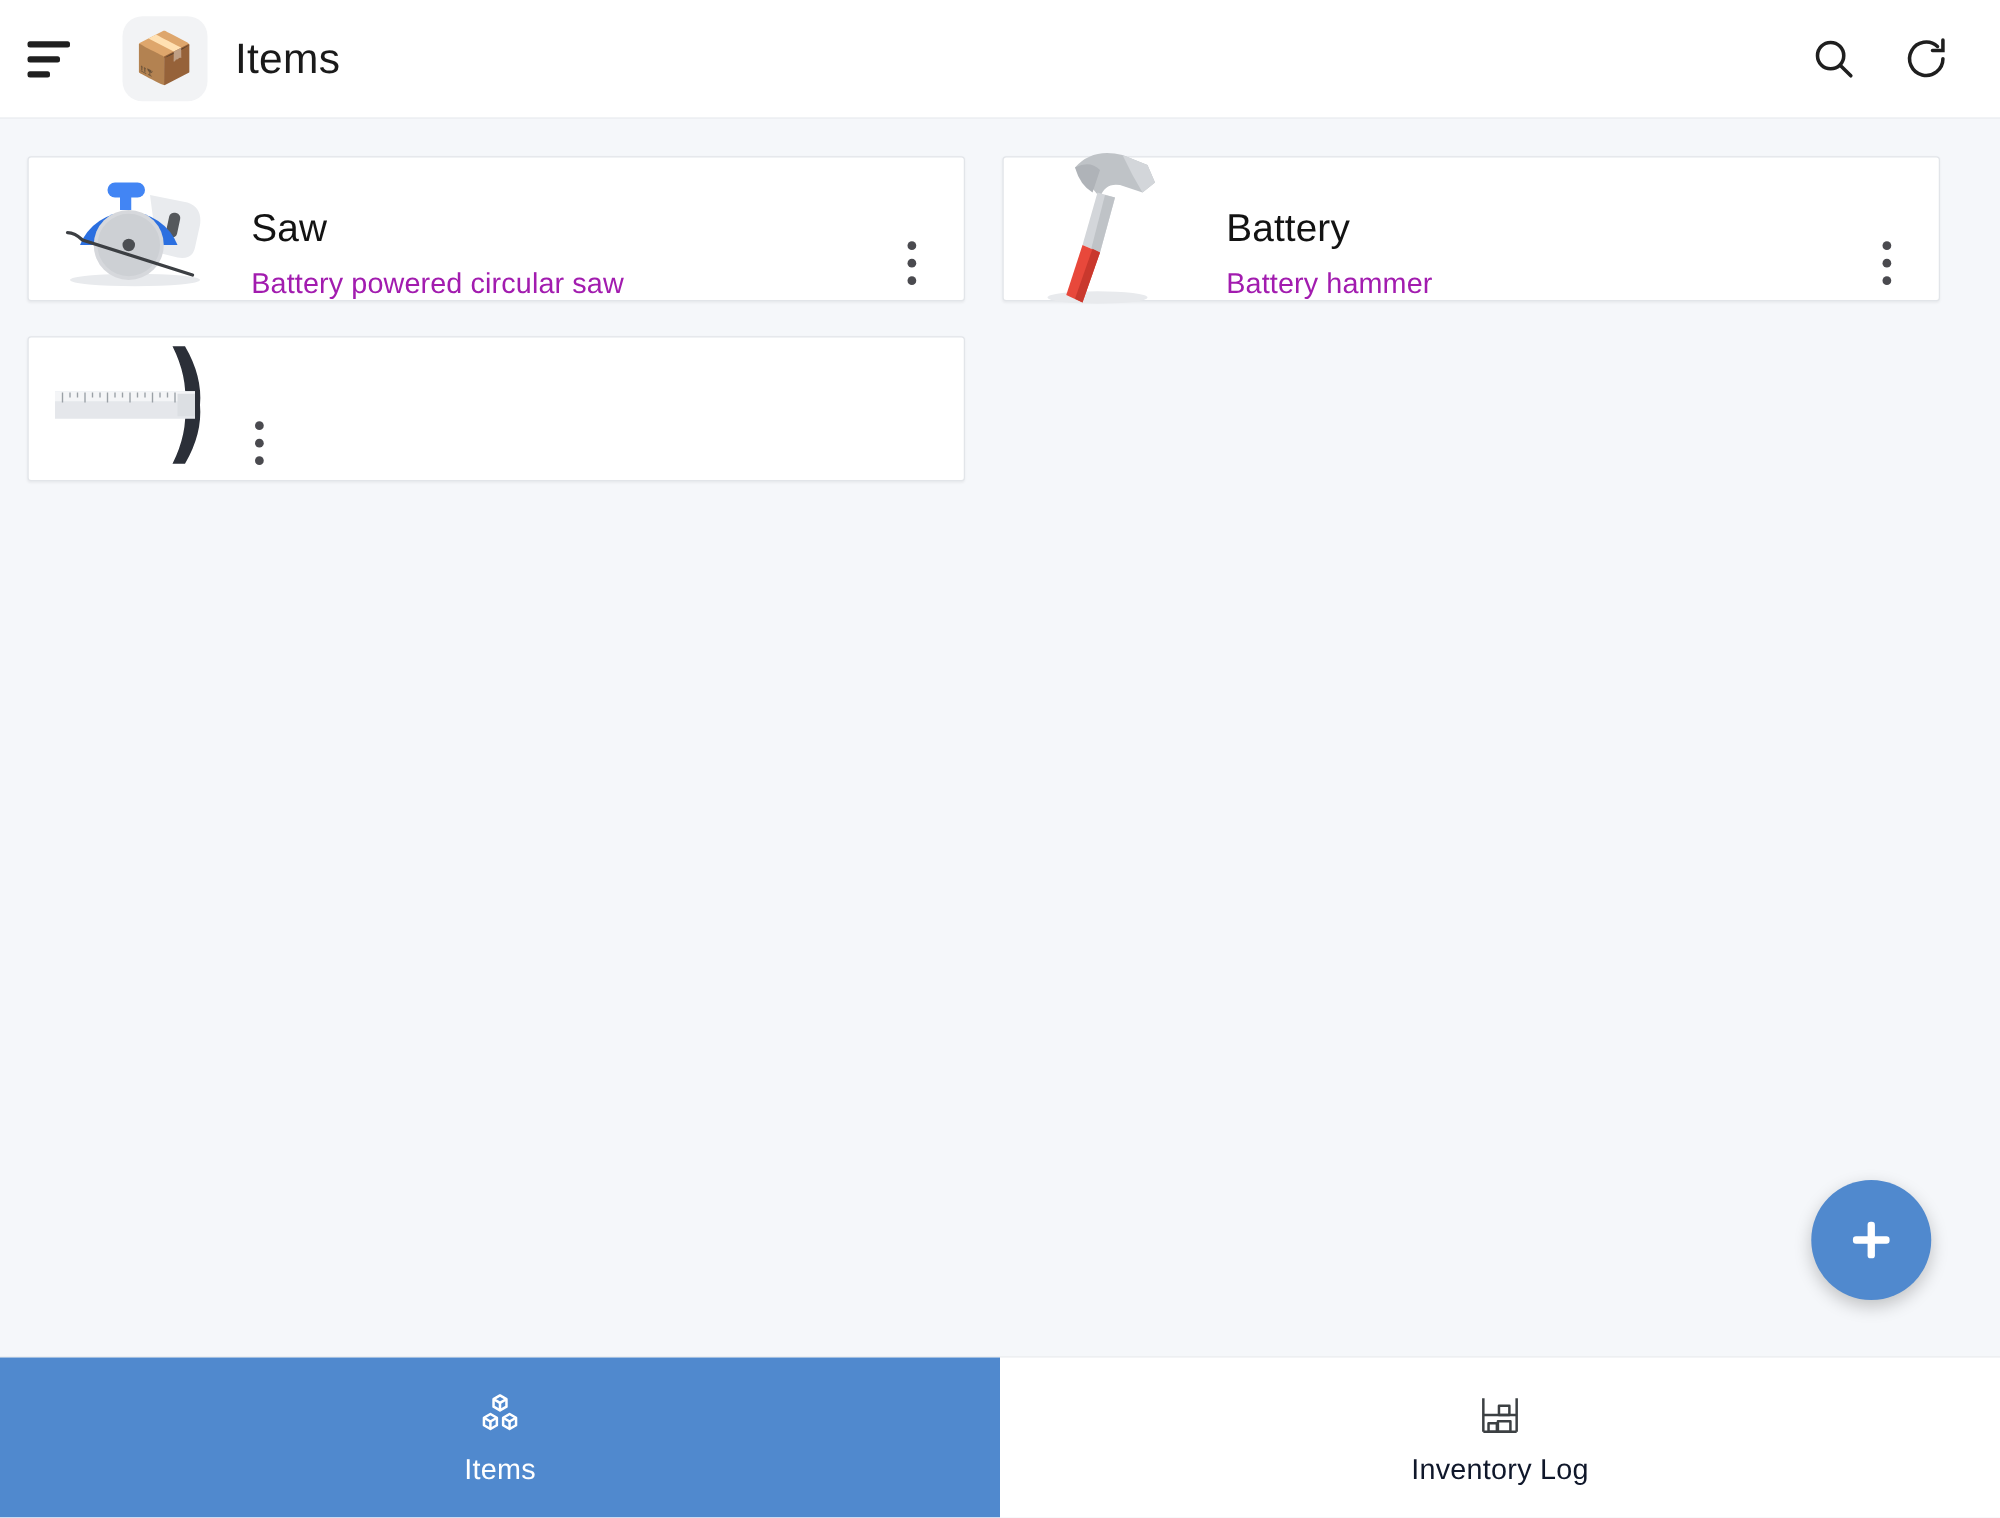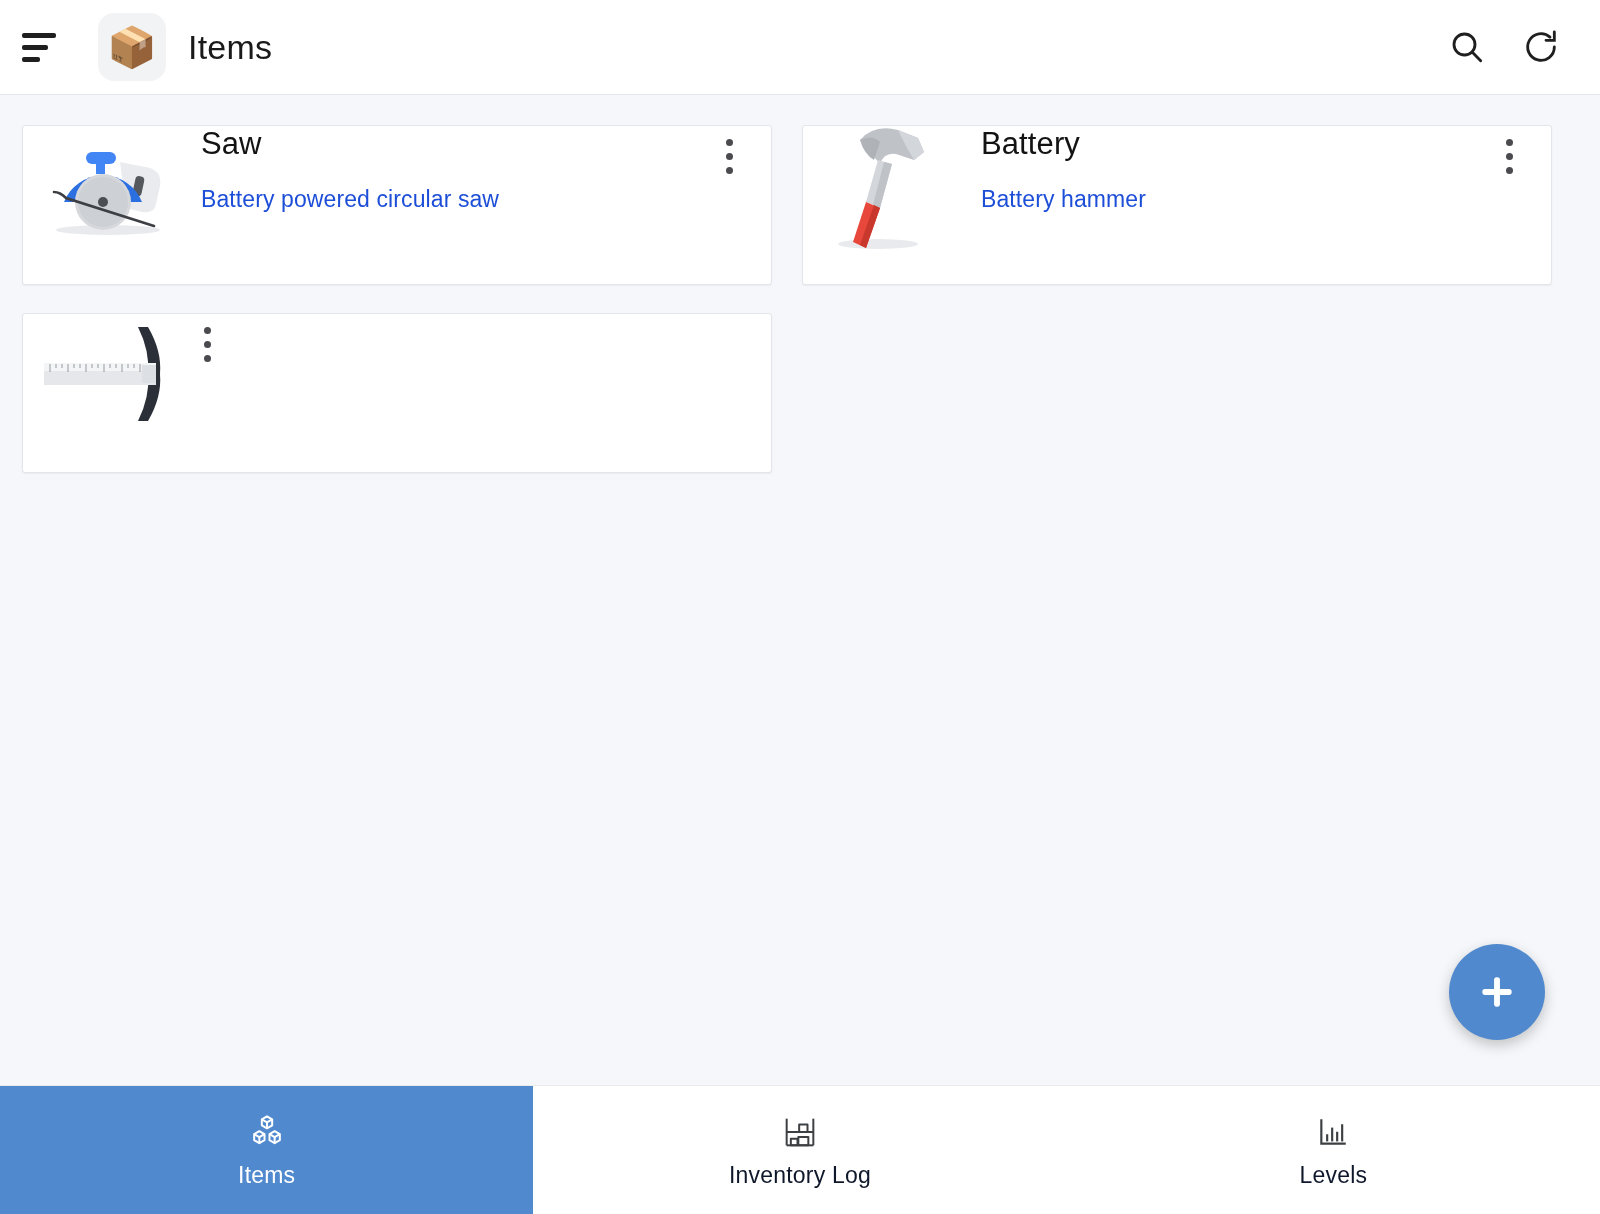--- a/index.html
+++ b/index.html
@@ -55,44 +55,44 @@
     position: absolute;
     top: 95px; left: 0; right: 0; bottom: 129px;
     background: #F5F7FA;
     padding: 30px 22px 0 22px;
   }
   .grid {
     display: flex; flex-wrap: wrap;
     gap: 28px 30px;
   }
   .card {
-    width: 750px; height: 160px;
+    width: 750px; height: 116px;
     background: #FFFFFF;
     border: 1px solid #E2E5E9;
     border-radius: 3px;
     box-shadow: 0 1px 2px rgba(0,0,0,0.05);
-    display: flex; align-items: flex-start;
+    display: flex; align-items: flex-end;
     padding: 0 18px 0 10px;
     position: relative;
     cursor: pointer;
   }
   .card-thumb {
     width: 150px; height: 120px;
     flex: 0 0 150px;
     display: flex; align-items: center; justify-content: center;
   }
   .card-thumb svg { display: block; }
   .card-text { flex: 1; padding-left: 18px; min-width: 0; }
   .card-title {
     font-size: 31px; color: #131313; font-weight: 400;
     line-height: 1.15; letter-spacing: 0.1px;
   }
   .card-sub {
-    font-size: 23px; color: #1d4ed8; font-weight: 400;
-    margin-top: 24px; letter-spacing: 0.1px;
+    font-size: 23px; color: #a21caf; font-weight: 400;
+    margin-top: 12px; letter-spacing: 0.1px;
   }
   .card-menu {
     width: 48px; height: 60px;
     display: flex; flex-direction: column;
     align-items: center; justify-content: center; gap: 7px;
     cursor: pointer; flex: 0 0 48px;
   }
   .card-menu span {
     width: 7px; height: 7px; border-radius: 50%;
     background: #4A4A4F; display: block;
@@ -287,26 +287,14 @@
         <line x1="4" y1="12" x2="20" y2="12"></line>
           <line x1="4" y1="20" x2="20" y2="20"></line>
         <rect x="11.5" y="7.5" width="5" height="4.5"></rect>
         <rect x="6.5" y="16" width="4" height="4"></rect>
         <rect x="11" y="15" width="6" height="5"></rect>
       </svg>
     </span>
     <span class="navlabel">Inventory Log</span>
   </div>
 
-  <div class="navitem">
-    <span>
-      <svg width="40" height="40" viewBox="0 0 24 24" fill="none" stroke="#3C4043" stroke-width="1.3" stroke-linecap="square">
-        <polyline points="5,5 5,19 19,19"></polyline>
-        <line x1="8.5" y1="14" x2="8.5" y2="17"></line>
-        <line x1="11.5" y1="10" x2="11.5" y2="17"></line>
-        <line x1="14.5" y1="12.5" x2="14.5" y2="17"></line>
-        <line x1="17.5" y1="8" x2="17.5" y2="17"></line>
-      </svg>
-    </span>
-    <span class="navlabel">Levels</span>
-  </div>
 
 </div>
 
 </body></html>

